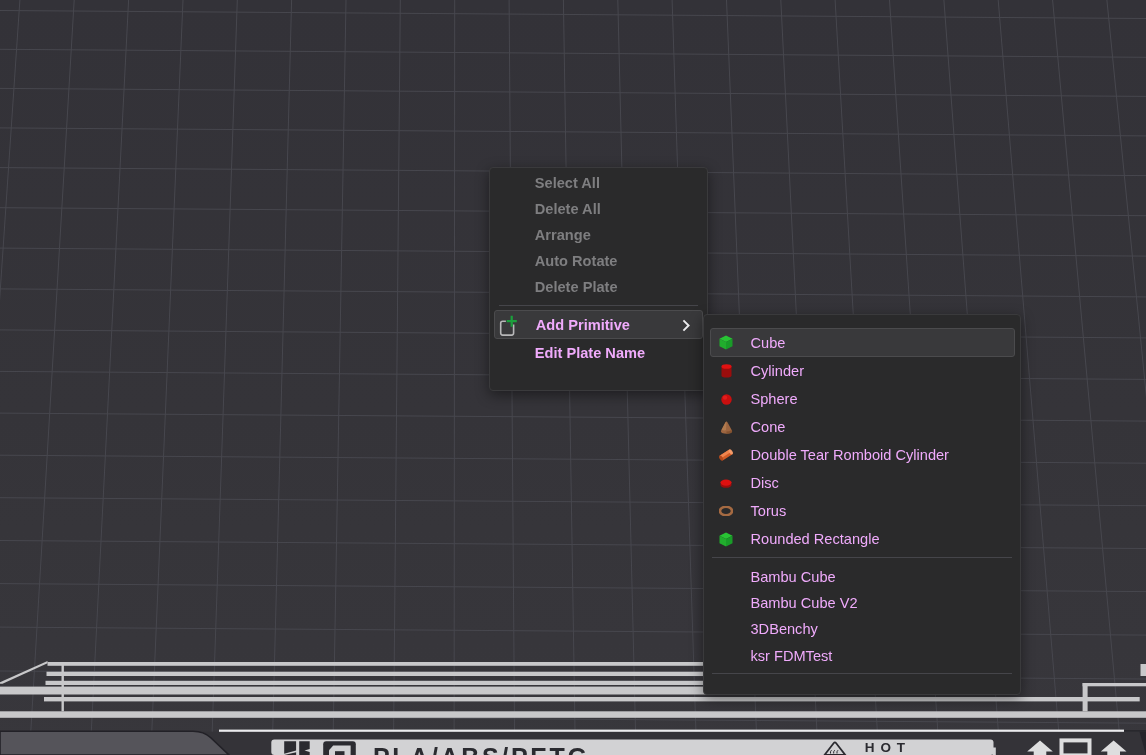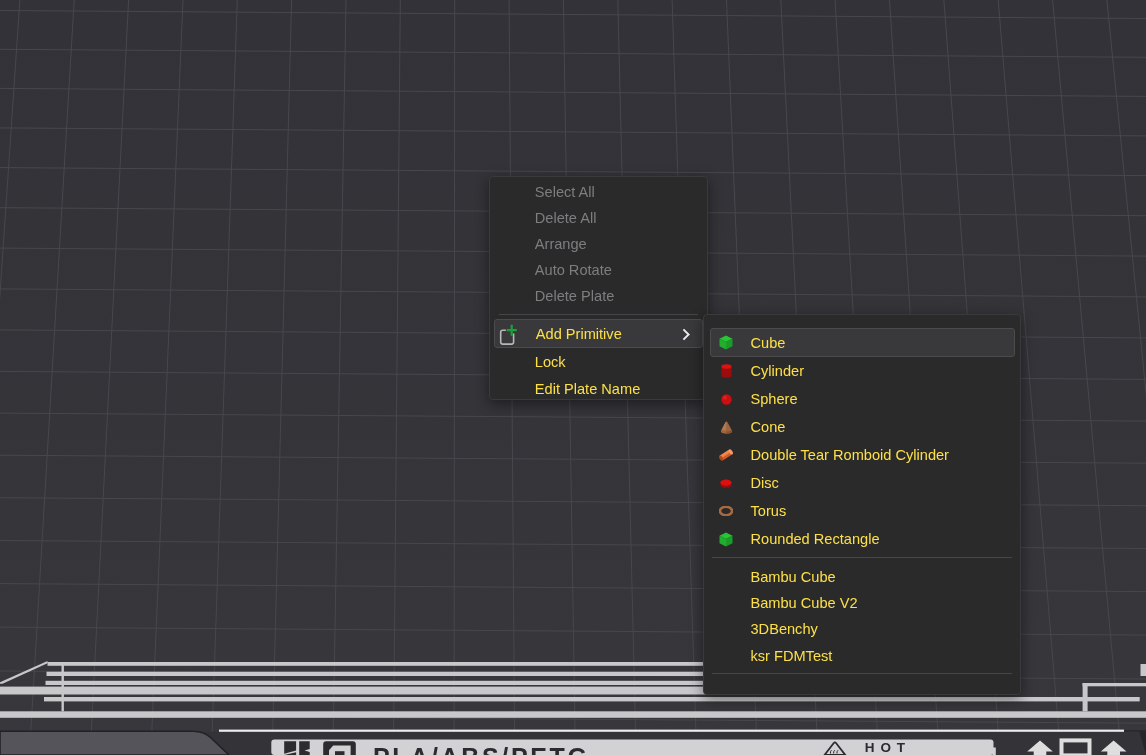--- a/index.html
+++ b/index.html
@@ -2,21 +2,21 @@
 <html><head>
 <meta charset="utf-8">
 <style>
 html,body{margin:0;padding:0;}
 body{width:1146px;height:755px;overflow:hidden;position:relative;
   background:linear-gradient(180deg,#333238 0%,#353439 55%,#38373c 100%);
   font-family:"Liberation Sans", sans-serif;}
 #gridsvg{position:absolute;left:0;top:0;}
 .menu{position:absolute;background:#2a2a2b;border:1px solid #3a3a3c;border-radius:4px;
   box-shadow:0 4px 14px rgba(0,0,0,0.45);box-sizing:border-box;z-index:5;}
-.mi{position:relative;font-size:14.6px;color:#fde047;display:flex;align-items:center;}
+.mi{position:relative;font-size:14.6px;color:#f0abfc;display:flex;align-items:center;}
 .dis{color:#7e7e80;}
 .sep{height:1px;background:#45454a;margin:4px 9px;}
 .hl{background:#39393b;border:1px solid #4b4b4d;border-radius:3px;}
 .ic{position:absolute;left:0;top:0;width:44px;height:100%;display:flex;align-items:center;justify-content:center;}
 .lbl{padding-left:44.8px;white-space:nowrap;}
 .arrow{position:absolute;right:13px;top:calc(50% + 2px);transform:translateY(-50%);}
 </style>
 </head>
 <body>
 <svg id="gridsvg" width="1146" height="755" viewBox="0 0 1146 755">
@@ -100,21 +100,21 @@
 <text x="373" y="765.5" font-family="Liberation Sans" font-size="25" font-weight="bold" letter-spacing="3.0" fill="#2b2b30" textLength="217">PLA/ABS/PETG</text>
 <text x="864.8" y="752.3" font-family="Liberation Sans" font-size="13.5" font-weight="bold" letter-spacing="4.5" fill="#2b2b30" textLength="44.8">HOT</text>
 
 <g fill="#dededf">
  <path d="M1040,740.5 L1052.8,751.5 L1046.3,751.5 L1046.3,755 L1033.7,755 L1033.7,751.5 L1027.2,751.5 Z"></path>
  <rect x="1061.5" y="740.4" width="28" height="15" fill="none" stroke="#dededf" stroke-width="4"></rect>
  <path d="M1113.6,740.5 L1126.5,751.5 L1120,751.5 L1120,755 L1107.3,755 L1107.3,751.5 L1100.8,751.5 Z"></path>
 </g>
 </svg>
 
-<div class="menu" id="mainmenu" style="left:489px;top:176px;width:219px;height:224px;">
+<div class="menu" id="mainmenu" style="left:489px;top:167px;width:219px;height:224px;font-weight:bold;">
   <div style="height:2px"></div>
   <div class="mi dis" style="height:26px">
       <span class="lbl">Select All</span>
     </div>
   <div class="mi dis" style="height:26px">
       <span class="lbl">Delete All</span>
     </div>
   <div class="mi dis" style="height:26px">
       <span class="lbl">Arrange</span>
     </div>
@@ -129,23 +129,20 @@
     <span style="position:absolute;left:4px;top:2.5px;width:19px;height:23px;"><svg width="19" height="23" viewBox="0 0 19 23">
           <path d="M6.9 7.2 L3.7 7.2 Q1.7 7.2 1.7 9.2 L1.7 19.1 Q1.7 21.1 3.7 21.1 L12.6 21.1 Q14.6 21.1 14.6 19.1 L14.6 10.4" fill="none" stroke="#b7b7b8" stroke-width="1.6"></path>
           <path d="M12.7 1.8 L12.7 12.7 M7.7 7.2 L17.8 7.2" stroke="#1ba03c" stroke-width="2.2"></path>
         </svg></span>
     <span class="lbl" style="padding-left:40.8px;">Add Primitive</span>
     <span class="arrow" style="right:12.5px;"><svg width="8" height="13" viewBox="0 0 8 13">
           <path d="M1.4 1.4 L6.6 6.5 L1.4 11.6" fill="none" stroke="#ececee" stroke-width="1.9"></path>
         </svg></span>
   </div>
   <div class="mi" style="height:27px">
-      <span class="lbl">Lock</span>
-    </div>
-  <div class="mi" style="height:27px">
       <span class="lbl">Edit Plate Name</span>
     </div>
 </div>
 
 <div class="menu" id="submenu" style="left:703px;top:314.3px;width:317.5px;height:381px;">
   <div style="height:1.2px"></div>
   <div class="mi hl" style="height:27px;margin:12px 5px 0 6px;">
     <span class="ic" style="left:-7px;">
         <svg width="14" height="15" viewBox="0 0 14 15">
           <polygon points="7,0.5 13.5,3.8 7,7.1 0.5,3.8" fill="#28c434"></polygon>

